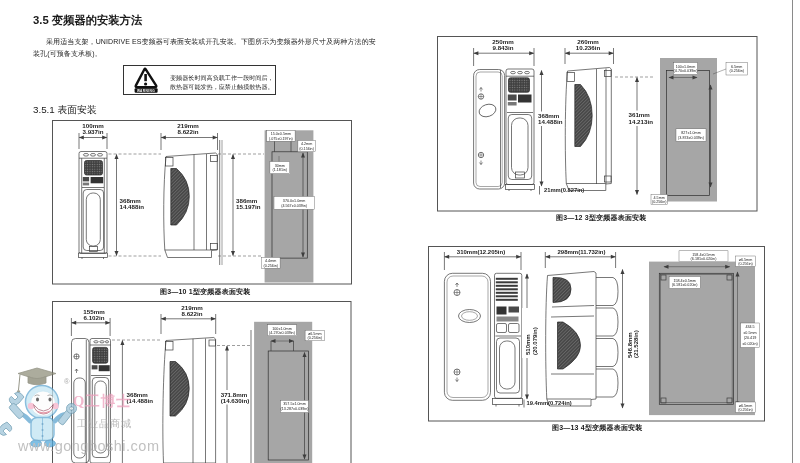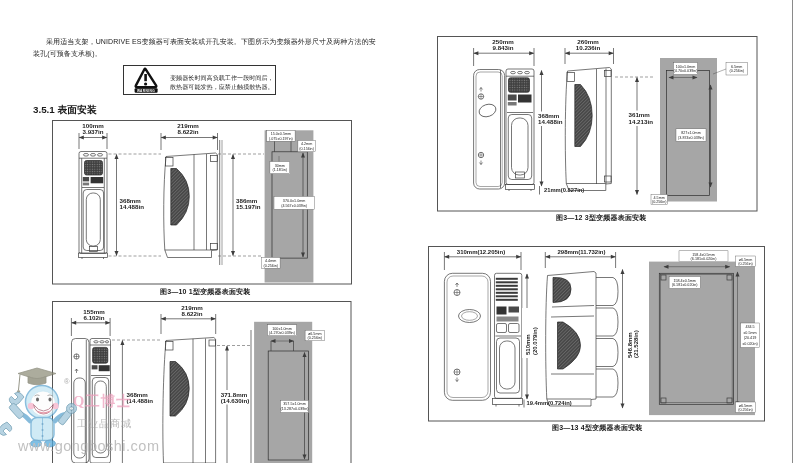--- a/index.html
+++ b/index.html
@@ -5,28 +5,29 @@
 <style>
 html,body{margin:0;padding:0;background:#fff;}
 #page{position:relative;width:800px;height:463px;background:#ffffff;overflow:hidden;
  font-family:"Liberation Sans",sans-serif;color:#1a1a1a;}
 .abs{position:absolute;}
 h1.t{position:absolute;left:33px;top:13px;margin:0;font-size:11.3px;font-weight:bold;letter-spacing:0;}
 p.intro{position:absolute;left:33px;top:36px;width:700px;margin:0;font-size:7px;line-height:12.4px;letter-spacing:.1px;}
 p.intro .ind{display:inline-block;width:13px;}
 .warn{position:absolute;left:123px;top:65px;width:151px;height:28px;border:1px solid #333;}
 .warntxt{position:absolute;left:46px;top:6.5px;font-size:6.1px;line-height:9px;letter-spacing:0;white-space:nowrap;}
-h2.t2{position:absolute;left:33px;top:104px;margin:0;font-size:9.8px;font-weight:bold;letter-spacing:0;}
+h2.t2{position:absolute;left:33px;top:104px;margin:0;font-size:9.8px;font-weight:normal;letter-spacing:0;}
 .cap{position:absolute;font-size:7px;font-weight:bold;letter-spacing:.2px;white-space:nowrap;}
 svg.lay{position:absolute;left:0;top:0;}
 </style>
 </head>
 <body>
 <div id="page">
 
+<h1 class="t">3.5 变频器的安装方法</h1>
 
 <p class="intro"><span class="ind"></span>采用适当支架，UNIDRIVE ES变频器可表面安装或开孔安装。下图所示为变频器外形尺寸及两种方法的安<br>装孔(可预备支承板)。</p>
 
 <div class="warn">
 
 <svg class="abs" style="left:8px;top:1px" width="32" height="26" viewBox="0 0 32 26">
 <path d="M13.6 2.2 L24.2 18.6 Q24.8 20.2 22.8 20.3 L5.2 20.3 Q3.2 20.2 3.8 18.6 L12.4 2.2 Q13 1 13.6 2.2 Z" fill="#fff" stroke="#111" stroke-width="2.4" stroke-linejoin="round"></path>
 <rect x="12.3" y="7" width="2.6" height="7.2" fill="#111"></rect>
 <circle cx="13.6" cy="17" r="1.6" fill="#111"></circle>
 <rect x="2.6" y="21.2" width="23" height="4.6" rx="1" fill="#111"></rect>

